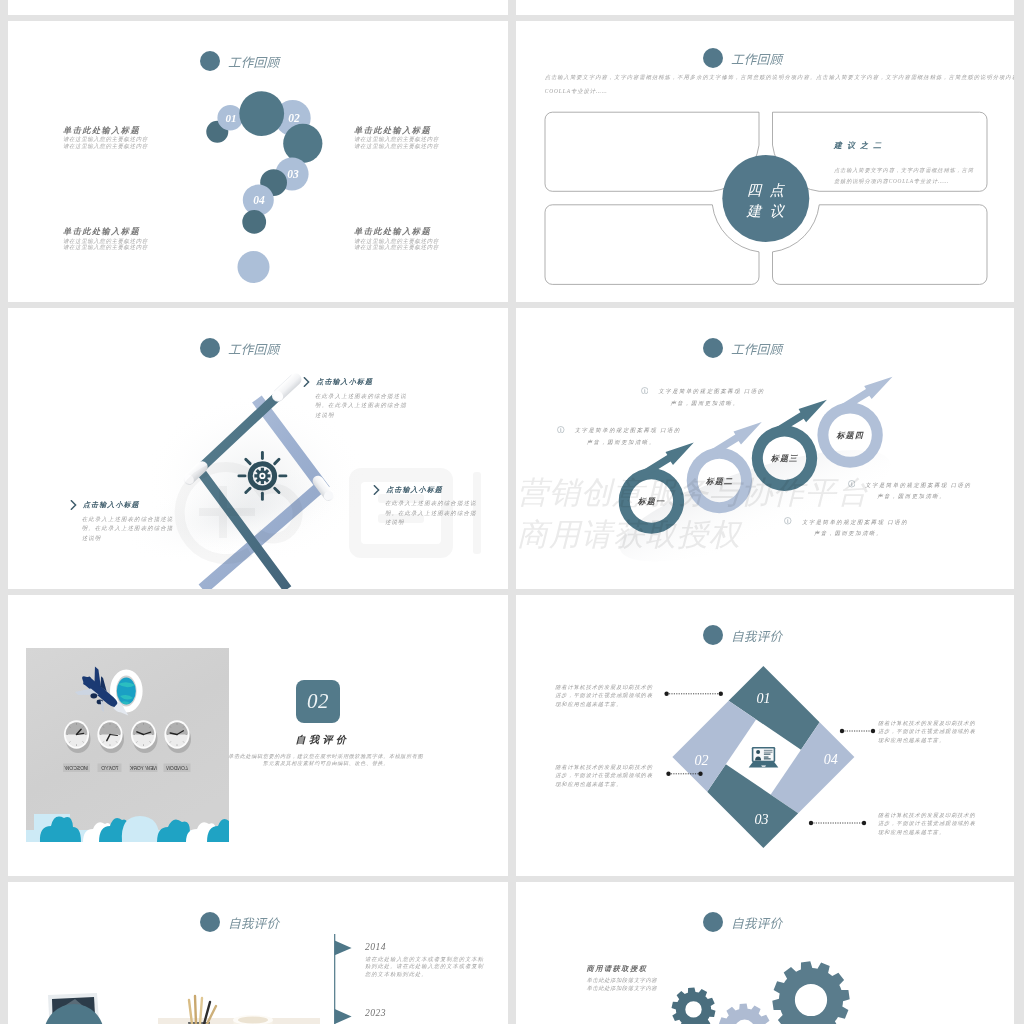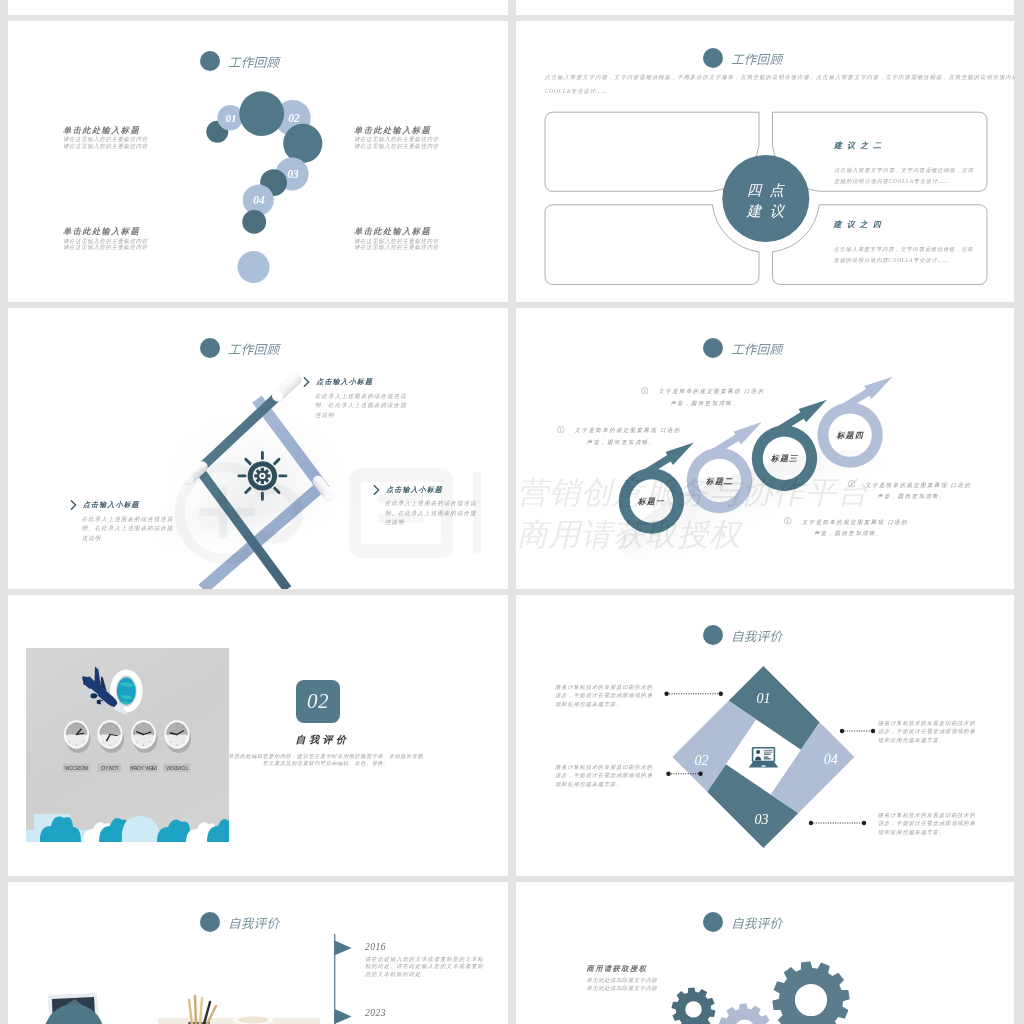--- a/index.html
+++ b/index.html
@@ -104,25 +104,20 @@
       <path d="M 36.4 91.2 L 243 91.2 L 243 124.13 A 53.8 53.8 0 0 1 196.48 170.30 L 36.4 170.3 A 7.4 7.4 0 0 1 29 162.9 L 29 98.6 A 7.4 7.4 0 0 1 36.4 91.2 Z" fill="none" stroke="#8c8c8c" stroke-width="0.7"></path>
       <path d="M 256.5 91.2 L 463.6 91.2 A 7.4 7.4 0 0 1 471 98.6 L 471 162.9 A 7.4 7.4 0 0 1 463.6 170.3 L 303.12 170.30 A 53.8 53.8 0 0 1 256.5 124.12 Z" fill="none" stroke="#8c8c8c" stroke-width="0.7"></path>
       <path d="M 196.37 183.80 A 53.8 53.8 0 0 0 243 230.87 L 243 256 A 7.4 7.4 0 0 1 235.6 263.4 L 36.4 263.4 A 7.4 7.4 0 0 1 29 256 L 29 191.2 A 7.4 7.4 0 0 1 36.4 183.8 Z" fill="none" stroke="#8c8c8c" stroke-width="0.7"></path>
       <path d="M 256.5 230.88 A 53.8 53.8 0 0 0 303.23 183.80 L 463.6 183.8 A 7.4 7.4 0 0 1 471 191.2 L 471 256 A 7.4 7.4 0 0 1 463.6 263.4 L 263.9 263.4 A 7.4 7.4 0 0 1 256.5 256 Z" fill="none" stroke="#8c8c8c" stroke-width="0.7"></path>
       <circle cx="249.8" cy="177.5" r="43.5" fill="#53788a"></circle>
       <text x="250.5" y="173.5" text-anchor="middle" fill="#fff" font-size="14.5" letter-spacing="2.2" font-family="Liberation Sans,sans-serif">四 点</text>
       <text x="250.5" y="194.5" text-anchor="middle" fill="#fff" font-size="14.5" letter-spacing="2.2" font-family="Liberation Sans,sans-serif">建 议</text>
     </svg>
     <div class="s2card" style="left:318px;top:120px;">
       <div class="s2h">建 议 之 二</div>
-      <div class="s2b bfirst">点击输入简要文字内容，文字内容需概括精炼，言简</div>
-      <div class="s2b">意赅的说明分项内容COOLLA专业设计……</div>
-    </div>
-    <div class="s2card mid" style="left:317.6px;top:198.5px;">
-      <div class="s2h">建 议 之 四</div>
       <div class="s2b bfirst">点击输入简要文字内容，文字内容需概括精炼，言简</div>
       <div class="s2b">意赅的说明分项内容COOLLA专业设计……</div>
     </div>
   </div>
 
   <div class="slide" style="left:8px;top:308px;width:500px;height:281px;">
     <div class="stitle" style="left:192px;top:30px;">
       <span class="tdot"></span>
       <span class="ttext">工作回顾</span>
     </div>
@@ -549,21 +544,21 @@
         <path d="M 203 28 L 243 28 L 238 57 L 208 57 Z" fill="#f7f2e8"></path>
         <ellipse cx="223" cy="28" rx="20" ry="5" fill="#fdfbf7"></ellipse>
         <ellipse cx="223" cy="28" rx="15" ry="3.4" fill="#ece3d2"></ellipse>
       </g>
     </svg>
     <svg viewBox="0 0 500 281" width="500" height="281" style="position:absolute;left:0;top:0;">
       <line x1="326.7" y1="52" x2="326.7" y2="281" stroke="#4e7788" stroke-width="1.2"></line>
       <path d="M 326.7 58.4 L 343.6 66 L 326.7 73.3 Z" fill="#4e7788"></path>
       <path d="M 326.7 127 L 343.6 134.6 L 326.7 141.9 Z" fill="#4e7788"></path>
     </svg>
-    <div class="tlyear" style="left:357.1px;top:58.5px;">2016</div>
+    <div class="tlyear" style="left:357.1px;top:58.5px;">2014</div>
     <div class="tlbody" style="left:357.1px;top:73.5px;">
       <div>请在此处输入您的文本或者复制您的文本粘</div>
       <div>贴到此处。请在此处输入您的文本或者复制</div>
       <div>您的文本粘贴到此处。</div>
     </div>
     <div class="tlyear" style="left:357.1px;top:124.5px;">2023</div>
   </div>
   <div class="slide" style="left:516px;top:882px;width:498px;height:281px;">
     <div class="stitle" style="left:187px;top:30px;">
       <span class="tdot"></span>

